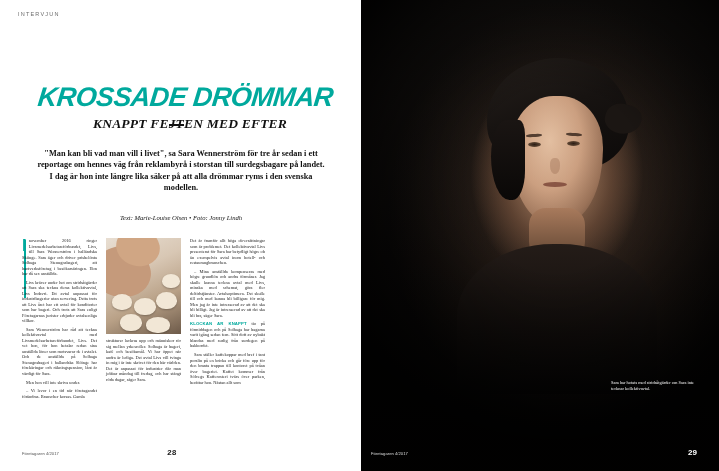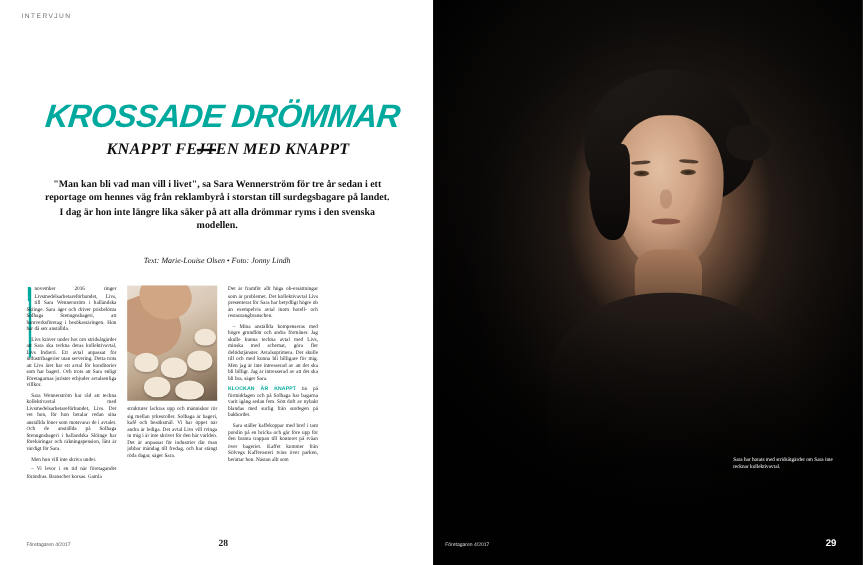--- a/index.html
+++ b/index.html
@@ -131,22 +131,22 @@
     background: #f2e7d6; box-shadow: 0 1px 2px rgba(0,0,0,0.25);
   }
 
   .quote-mark-left {
     position: absolute; left: 24px; top: 240px;
     width: 2px; height: 58px;
     background: #00a99d;
   }
 
   .folio-left {
-    position: absolute; left: 182px; bottom: 14px;
-    font-family: Liberation Serif, serif;
+    position: absolute; left: 167px; bottom: 14px;
+    font-family: Liberation Mono, monospace;
     font-weight: bold; font-size: 8px; color: #222; margin-top: 28px;
   }
   .folio-left-label {
     position: absolute; left: 22px; bottom: 15px;
     font-family: "Liberation Sans", sans-serif;
     font-size: 4.2px; color: #555;
   }
 
   
   .page-right {
@@ -257,21 +257,21 @@
 
 <div class="spread">
 
   <div class="page-left">
 
     <div class="kicker">INTERVJUN</div>
 
     <div class="headline">KROSSADE DRÖMMAR</div>
 
     <div class="subhead">
-      <span>KNAPPT FE</span><span class="strike-wrap"><span>JT</span><span class="strike-line"></span></span><span>EN MED KNAPPT</span>
+      <span>KNAPPT FE</span><span class="strike-wrap"><span>JT</span><span class="strike-line"></span></span><span>EN MED EFTER</span>
     </div>
 
     <div class="standfirst">"Man kan bli vad man vill i livet", sa Sara Wennerström för tre år sedan i ett reportage om hennes väg från reklambyrå i storstan till surdegsbagare på landet. I dag är hon inte längre lika säker på att alla drömmar ryms i den svenska modellen.</div>
 
     <div class="byline">Text: Marie-Louise Olsen • Foto: Jonny Lindh</div>
 
     <div class="quote-mark-left"></div>
 
     <div class="cols">
 

